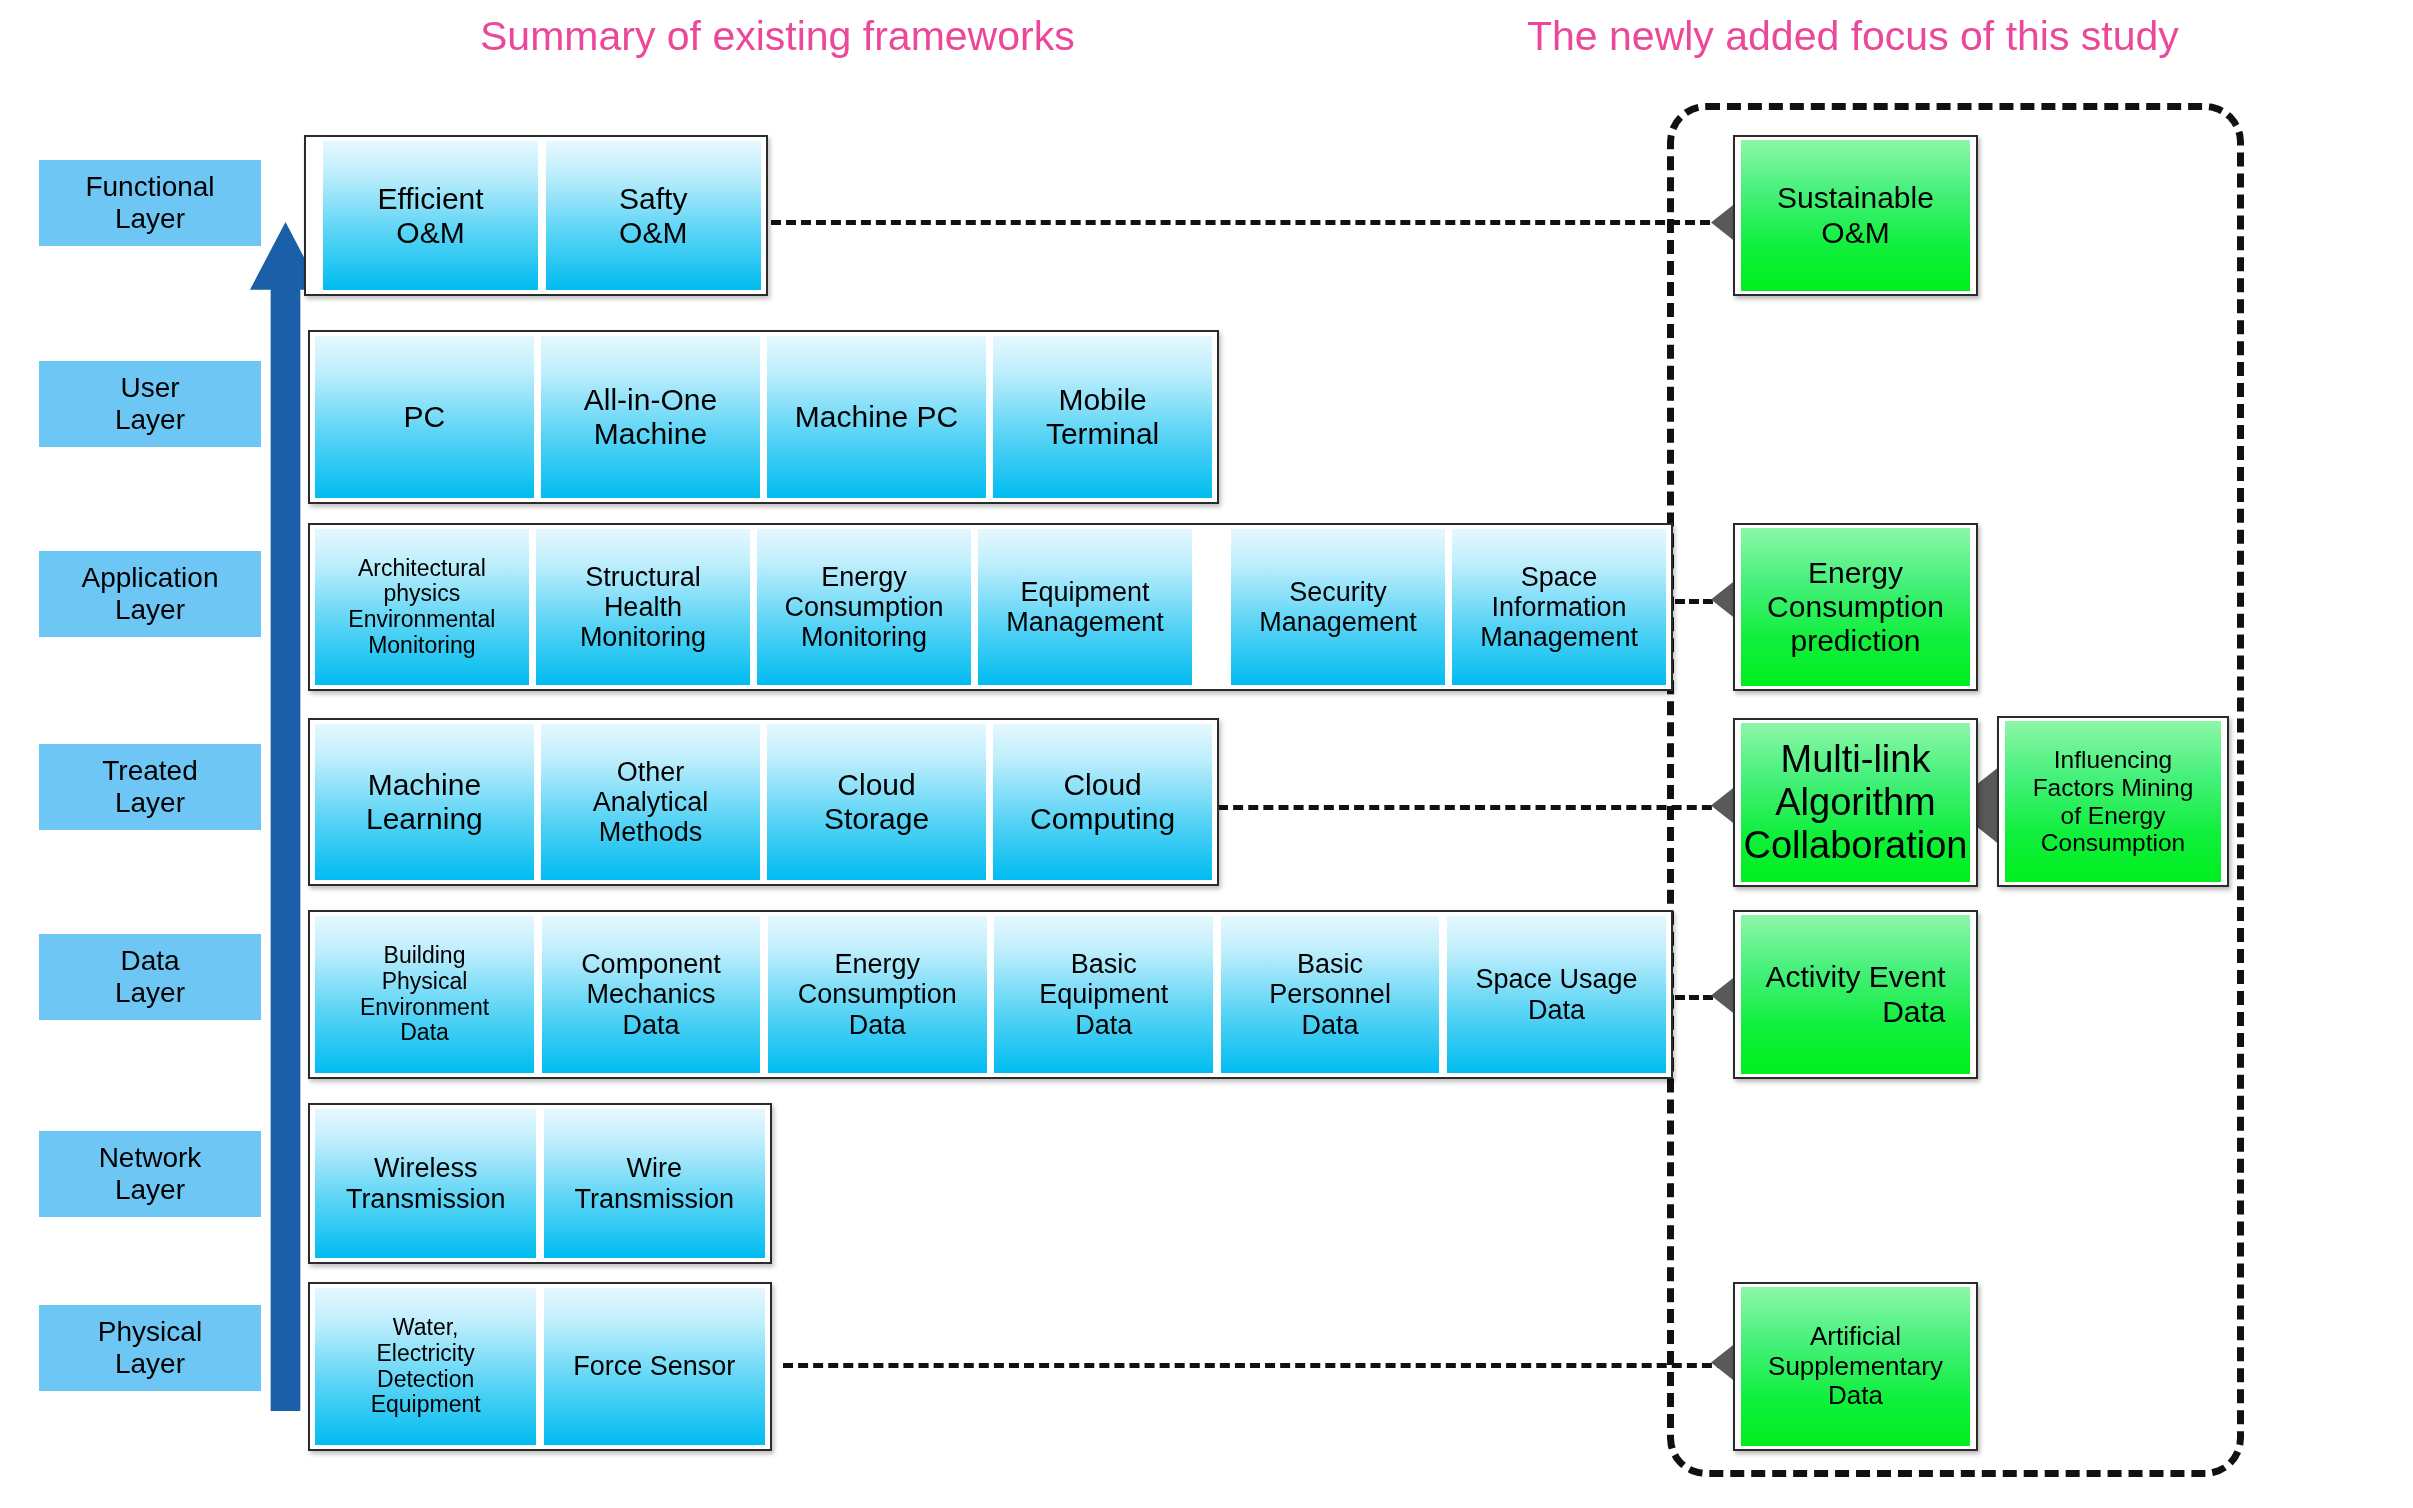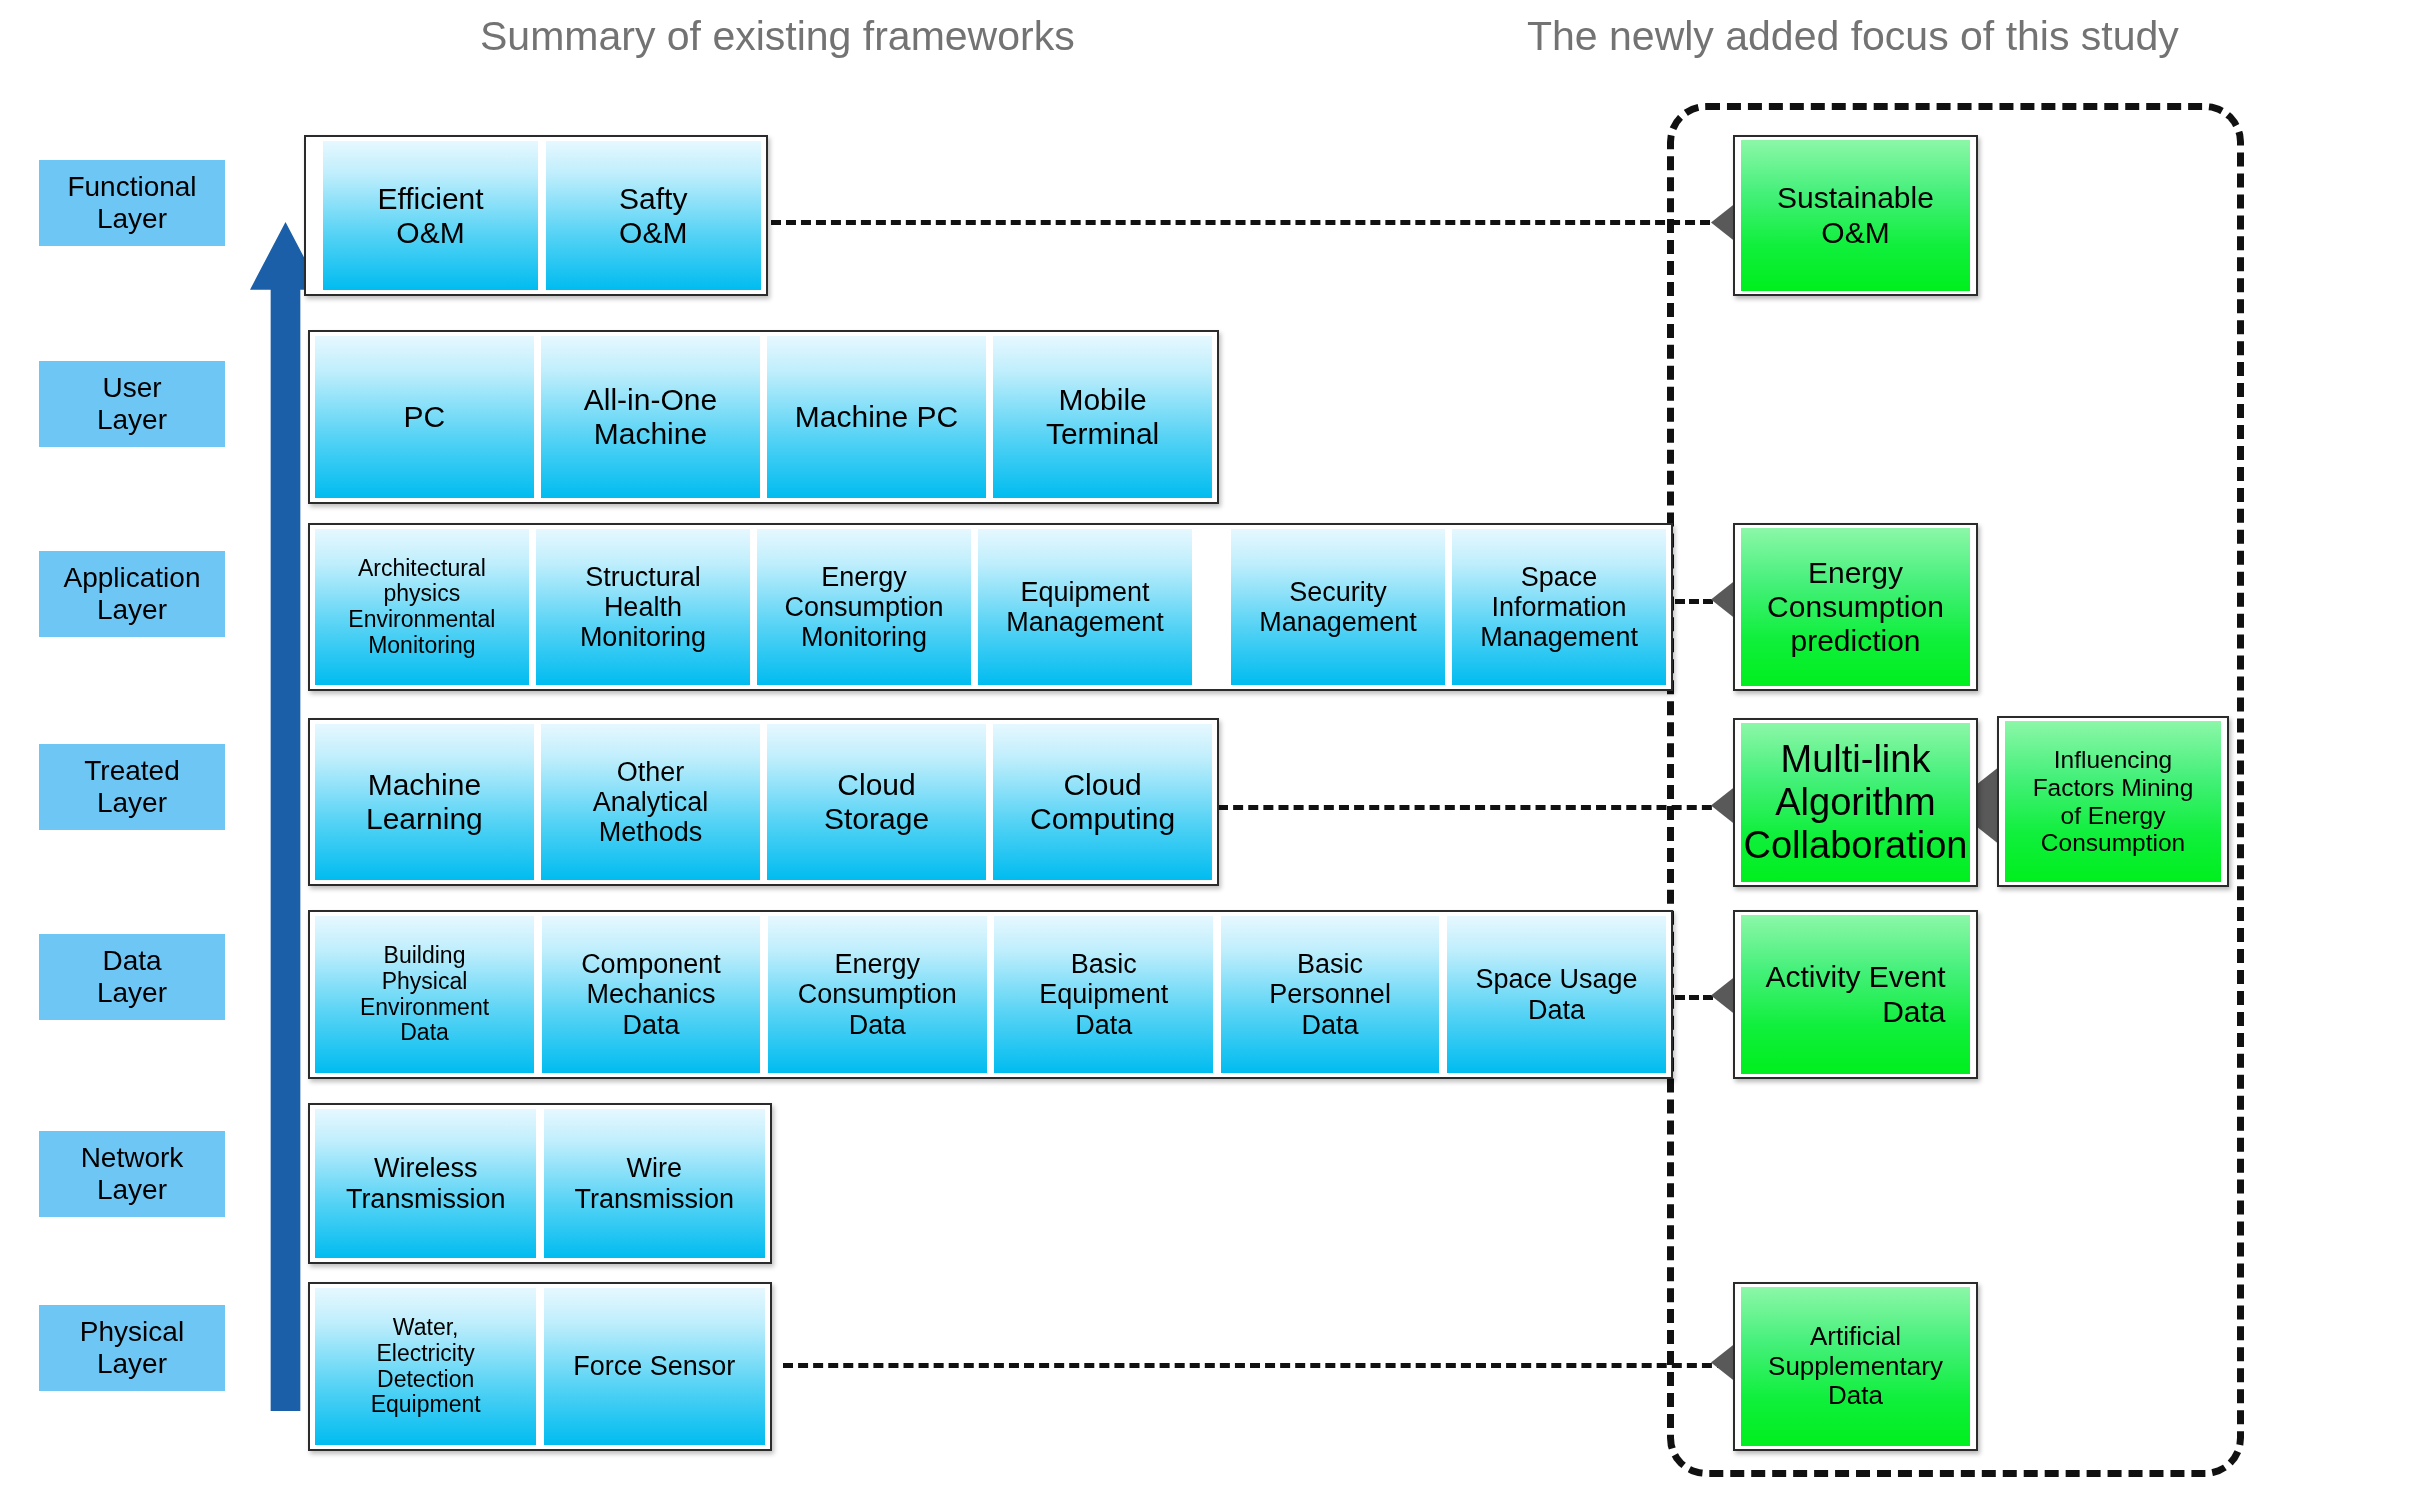--- a/index.html
+++ b/index.html
@@ -1,26 +1,26 @@
 <!DOCTYPE html>
 <html style="font-size:10.3px"><head>
 <meta charset="utf-8">
 <style>
   html,body{margin:0;padding:0;background:#ffffff;}
   body{width:2413px;height:1509px;position:relative;overflow:hidden;
        font-family:"Liberation Sans", sans-serif;color:#000;}
 
   
-  .hdr{position:absolute;font-size:41px;font-weight:400;white-space:nowrap;color:#737373;}
+  .hdr{position:absolute;font-size:41px;font-weight:400;white-space:nowrap;color:#ec4899;}
   #hdr-left{left:480px;top:13px;}
   #hdr-right{left:1527px;top:13px;}
 
   
   .layer-label{
-    position:absolute;left:39px;width:186px;
+    position:absolute;left:39px;width:222px;
     background:#6ec6f5;
     display:flex;align-items:center;justify-content:center;
     text-align:center;line-height:1.15;
     font-size:28px;color:#000;font-weight:400;
   }
 
   
   #up-arrow{position:absolute;left:250px;top:222px;width:71px;height:1189px;}
 
   

